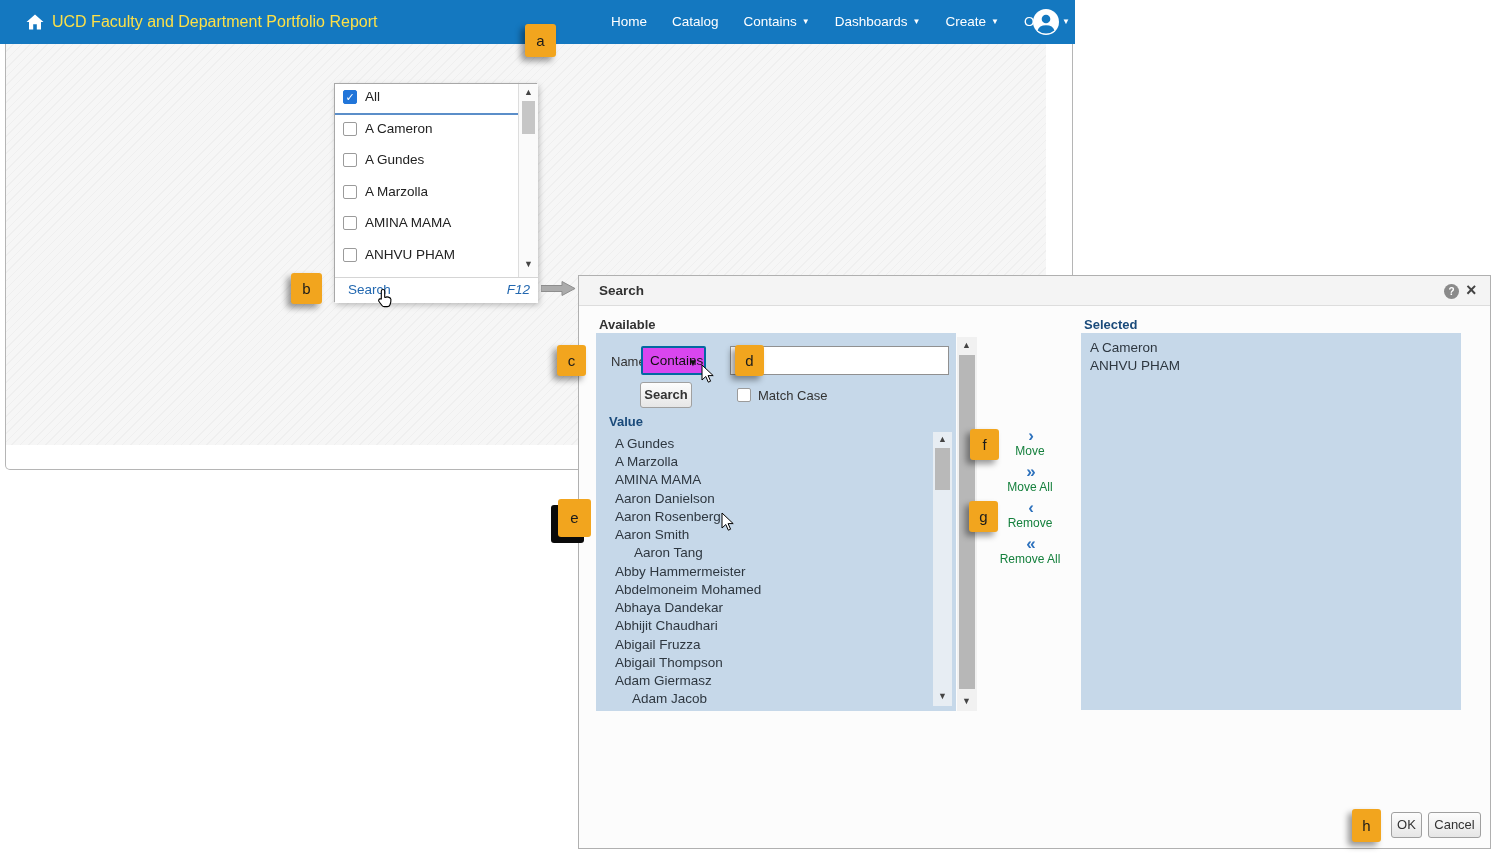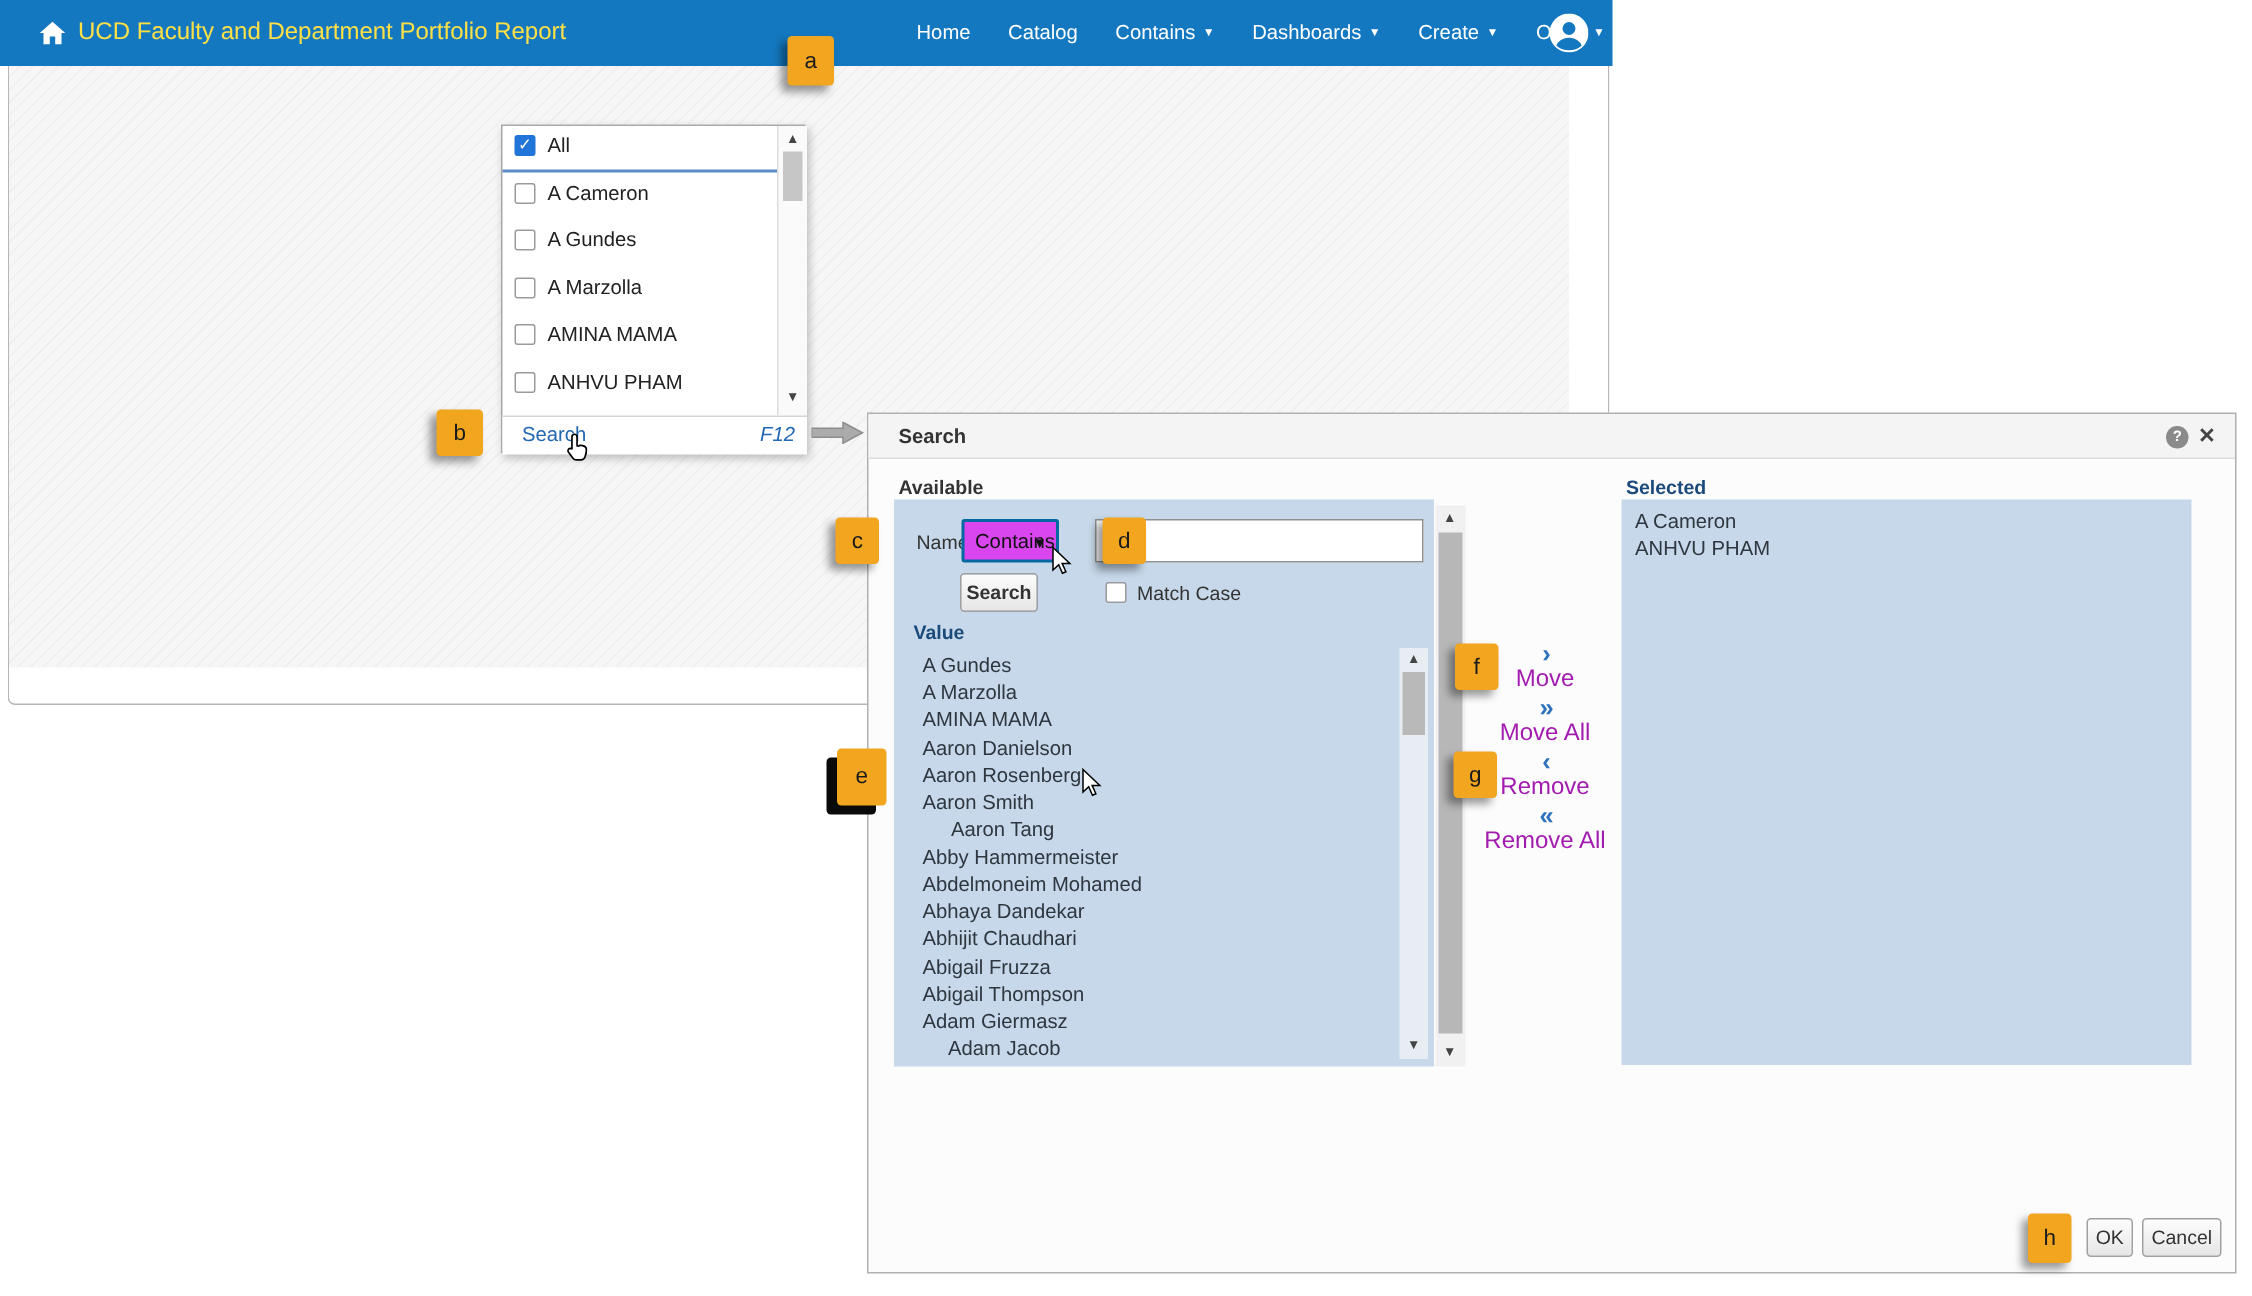--- a/index.html
+++ b/index.html
@@ -55,21 +55,21 @@
   .panel-head { font-weight:bold; font-size:13px; color:#333; }
   .blue-panel { background:#c6d8e9; }
   .sec-head { font-weight:bold; font-size:13px; color:#1a4a7a; }
   .list-item { font-size:13.5px; color:#2e3740; white-space:nowrap; cursor:default; }
   #contains-select { left:45px; top:13px; width:65px; height:29px; background:#d946ef; border:2px solid #0369a1; border-radius:2px; cursor:pointer; }
   #contains-select span.val { position:absolute; left:7px; top:5px; font-size:13.5px; color:#111; }
   #contains-select span.sel-caret { position:absolute; right:6px; top:9px; font-size:10px; color:#111; }
   .vscroll { background:#f1f1f1; }
   .vthumb { background:#b7b7b7; cursor:pointer; }
   .chev { color:#2e72bd; font-weight:bold; font-size:17px; letter-spacing:-2px; line-height:16px; cursor:pointer; }
-  .mv-label { font-size:16px; color:#a21caf; cursor:pointer; }
+  .mv-label { font-size:12px; color:#15803d; cursor:pointer; }
 
   
   .badge { background:#f2a51e; border-radius:3px; color:#1b1b1b; font-size:15px; text-align:center;
            box-shadow:-4px 4px 6px rgba(0,0,0,.4); z-index:30; }
   #badge-e { box-shadow:-7px 6px 0 #0a0a0a; }
 
   .cursor-svg { z-index:40; pointer-events:none; }
 </style>
 </head>
 <body>

